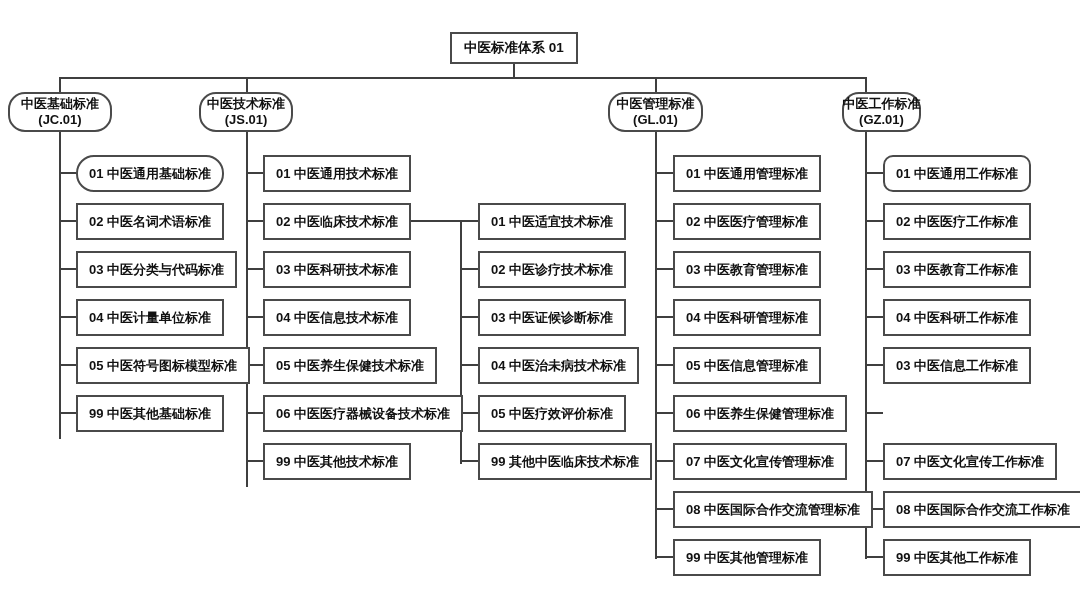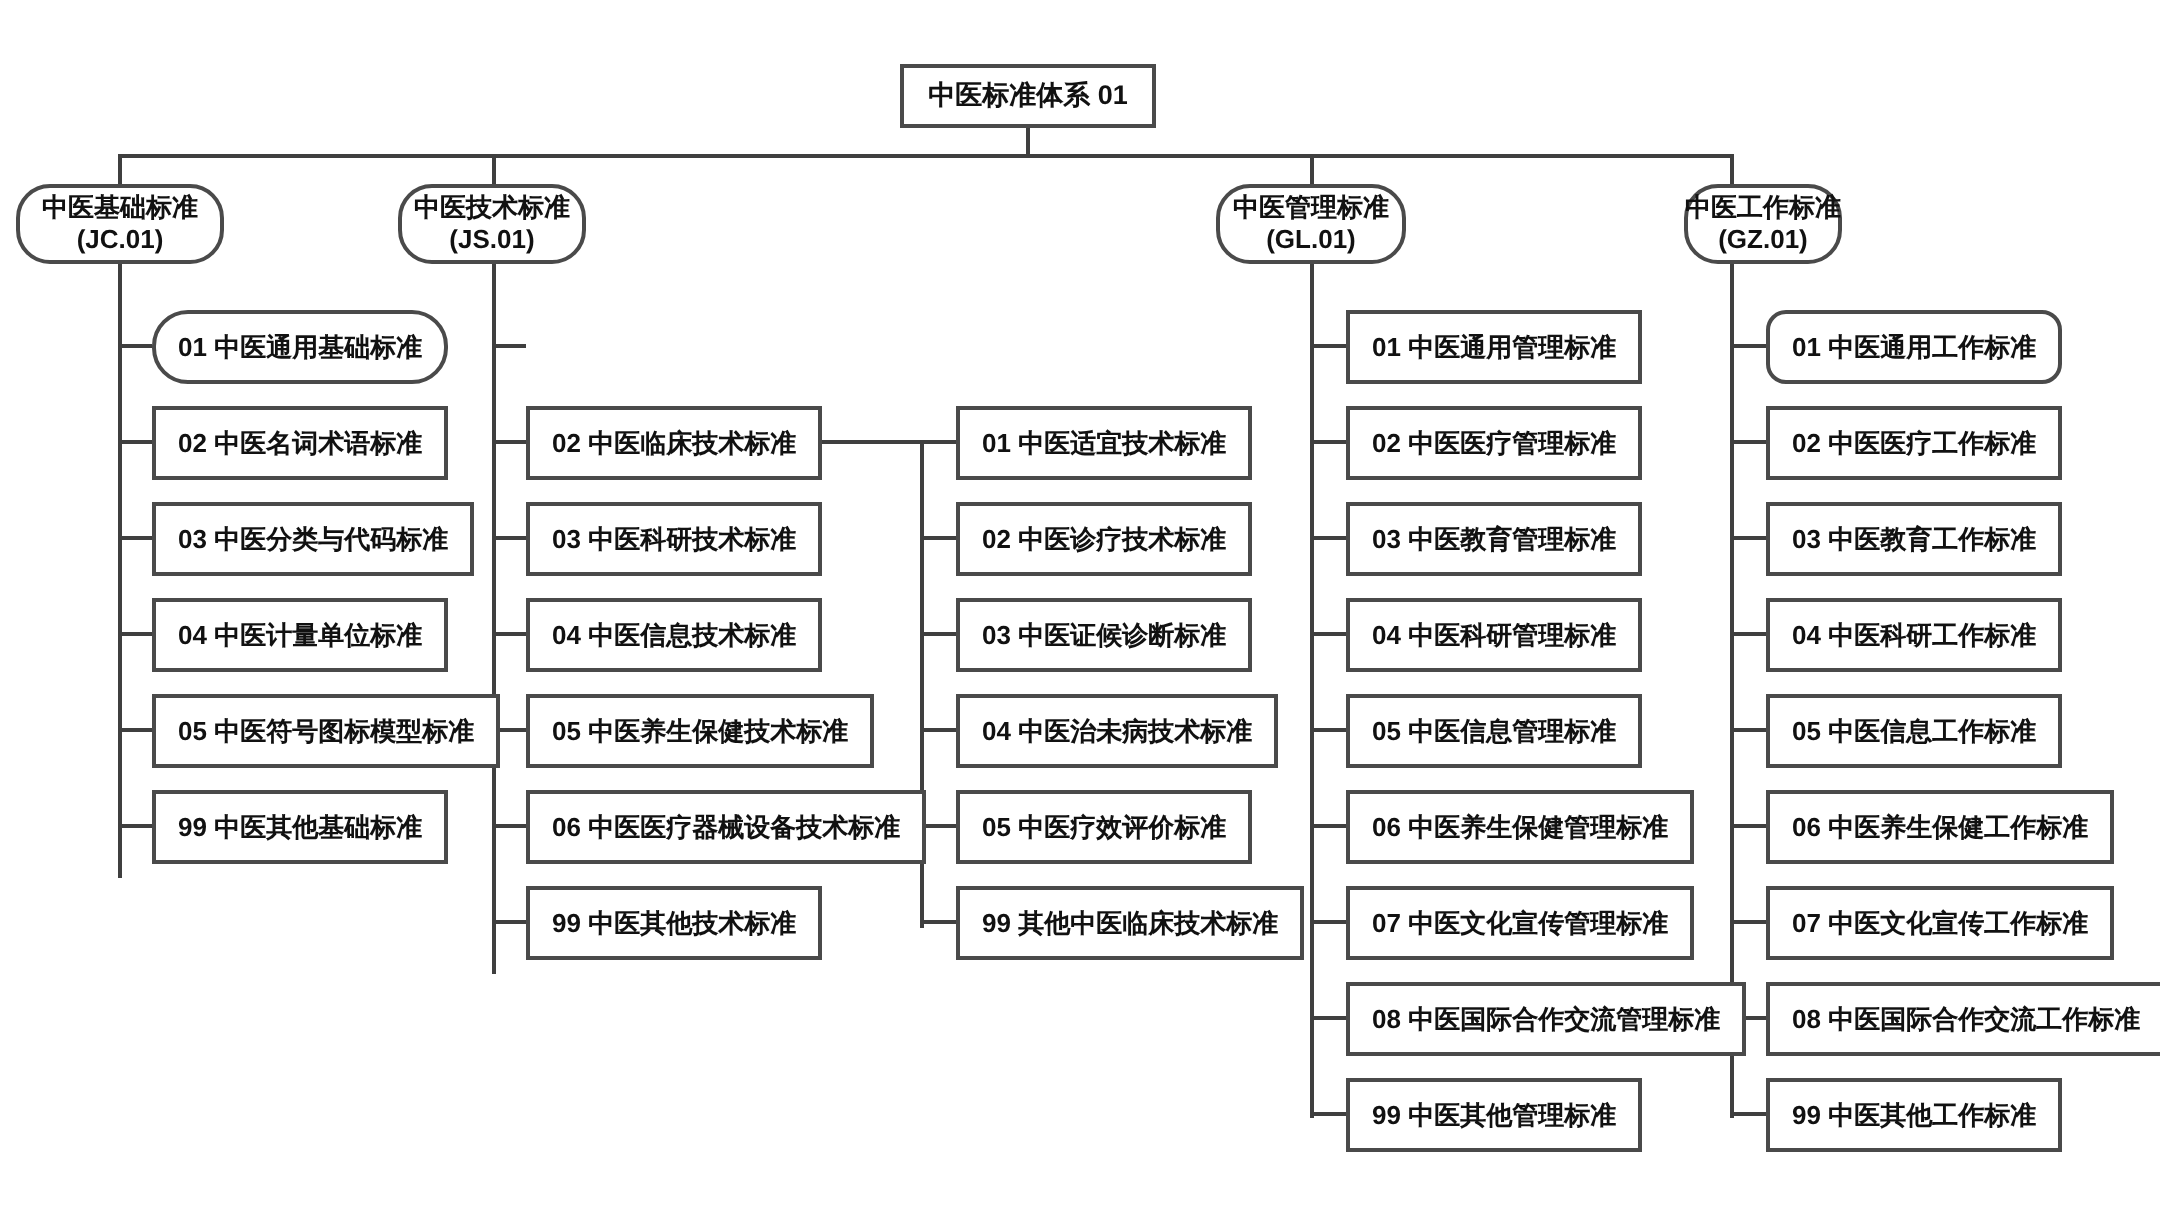--- a/index.html
+++ b/index.html
@@ -120,20 +120,23 @@
   <div class="node leaf" style="left:76px; top:347px;">
       <span>05 中医符号图标模型标准</span>
     </div>
   <div class="hline" style="left:59px; top:364px; width:17px;"></div>
   <div class="node leaf" style="left:76px; top:395px;">
       <span>99 中医其他基础标准</span>
     </div>
   <div class="hline" style="left:59px; top:412px; width:17px;"></div>
 
   <div class="vline" style="left:246px; top:132px; height:355px;"></div>
+  <div class="node leaf" style="left:263px; top:155px;">
+      <span>01 中医通用技术标准</span>
+    </div>
   <div class="hline" style="left:246px; top:172px; width:17px;"></div>
   <div class="node leaf" style="left:263px; top:203px;">
       <span>02 中医临床技术标准</span>
     </div>
   <div class="hline" style="left:246px; top:220px; width:17px;"></div>
   <div class="node leaf" style="left:263px; top:251px;">
       <span>03 中医科研技术标准</span>
     </div>
   <div class="hline" style="left:246px; top:268px; width:17px;"></div>
   <div class="node leaf" style="left:263px; top:299px;">
@@ -229,26 +232,23 @@
   <div class="hline" style="left:865px; top:220px; width:18px;"></div>
   <div class="node leaf" style="left:883px; top:251px;">
       <span>03 中医教育工作标准</span>
     </div>
   <div class="hline" style="left:865px; top:268px; width:18px;"></div>
   <div class="node leaf" style="left:883px; top:299px;">
       <span>04 中医科研工作标准</span>
     </div>
   <div class="hline" style="left:865px; top:316px; width:18px;"></div>
   <div class="node leaf" style="left:883px; top:347px;">
-      <span>05 中医信息工作标准</span>
+      <span>03 中医信息工作标准</span>
     </div>
   <div class="hline" style="left:865px; top:364px; width:18px;"></div>
-  <div class="node leaf" style="left:883px; top:395px;">
-      <span>06 中医养生保健工作标准</span>
-    </div>
   <div class="hline" style="left:865px; top:412px; width:18px;"></div>
   <div class="node leaf" style="left:883px; top:443px;">
       <span>07 中医文化宣传工作标准</span>
     </div>
   <div class="hline" style="left:865px; top:460px; width:18px;"></div>
   <div class="node leaf" style="left:883px; top:491px;">
       <span>08 中医国际合作交流工作标准</span>
     </div>
   <div class="hline" style="left:865px; top:508px; width:18px;"></div>
   <div class="node leaf" style="left:883px; top:539px;">

